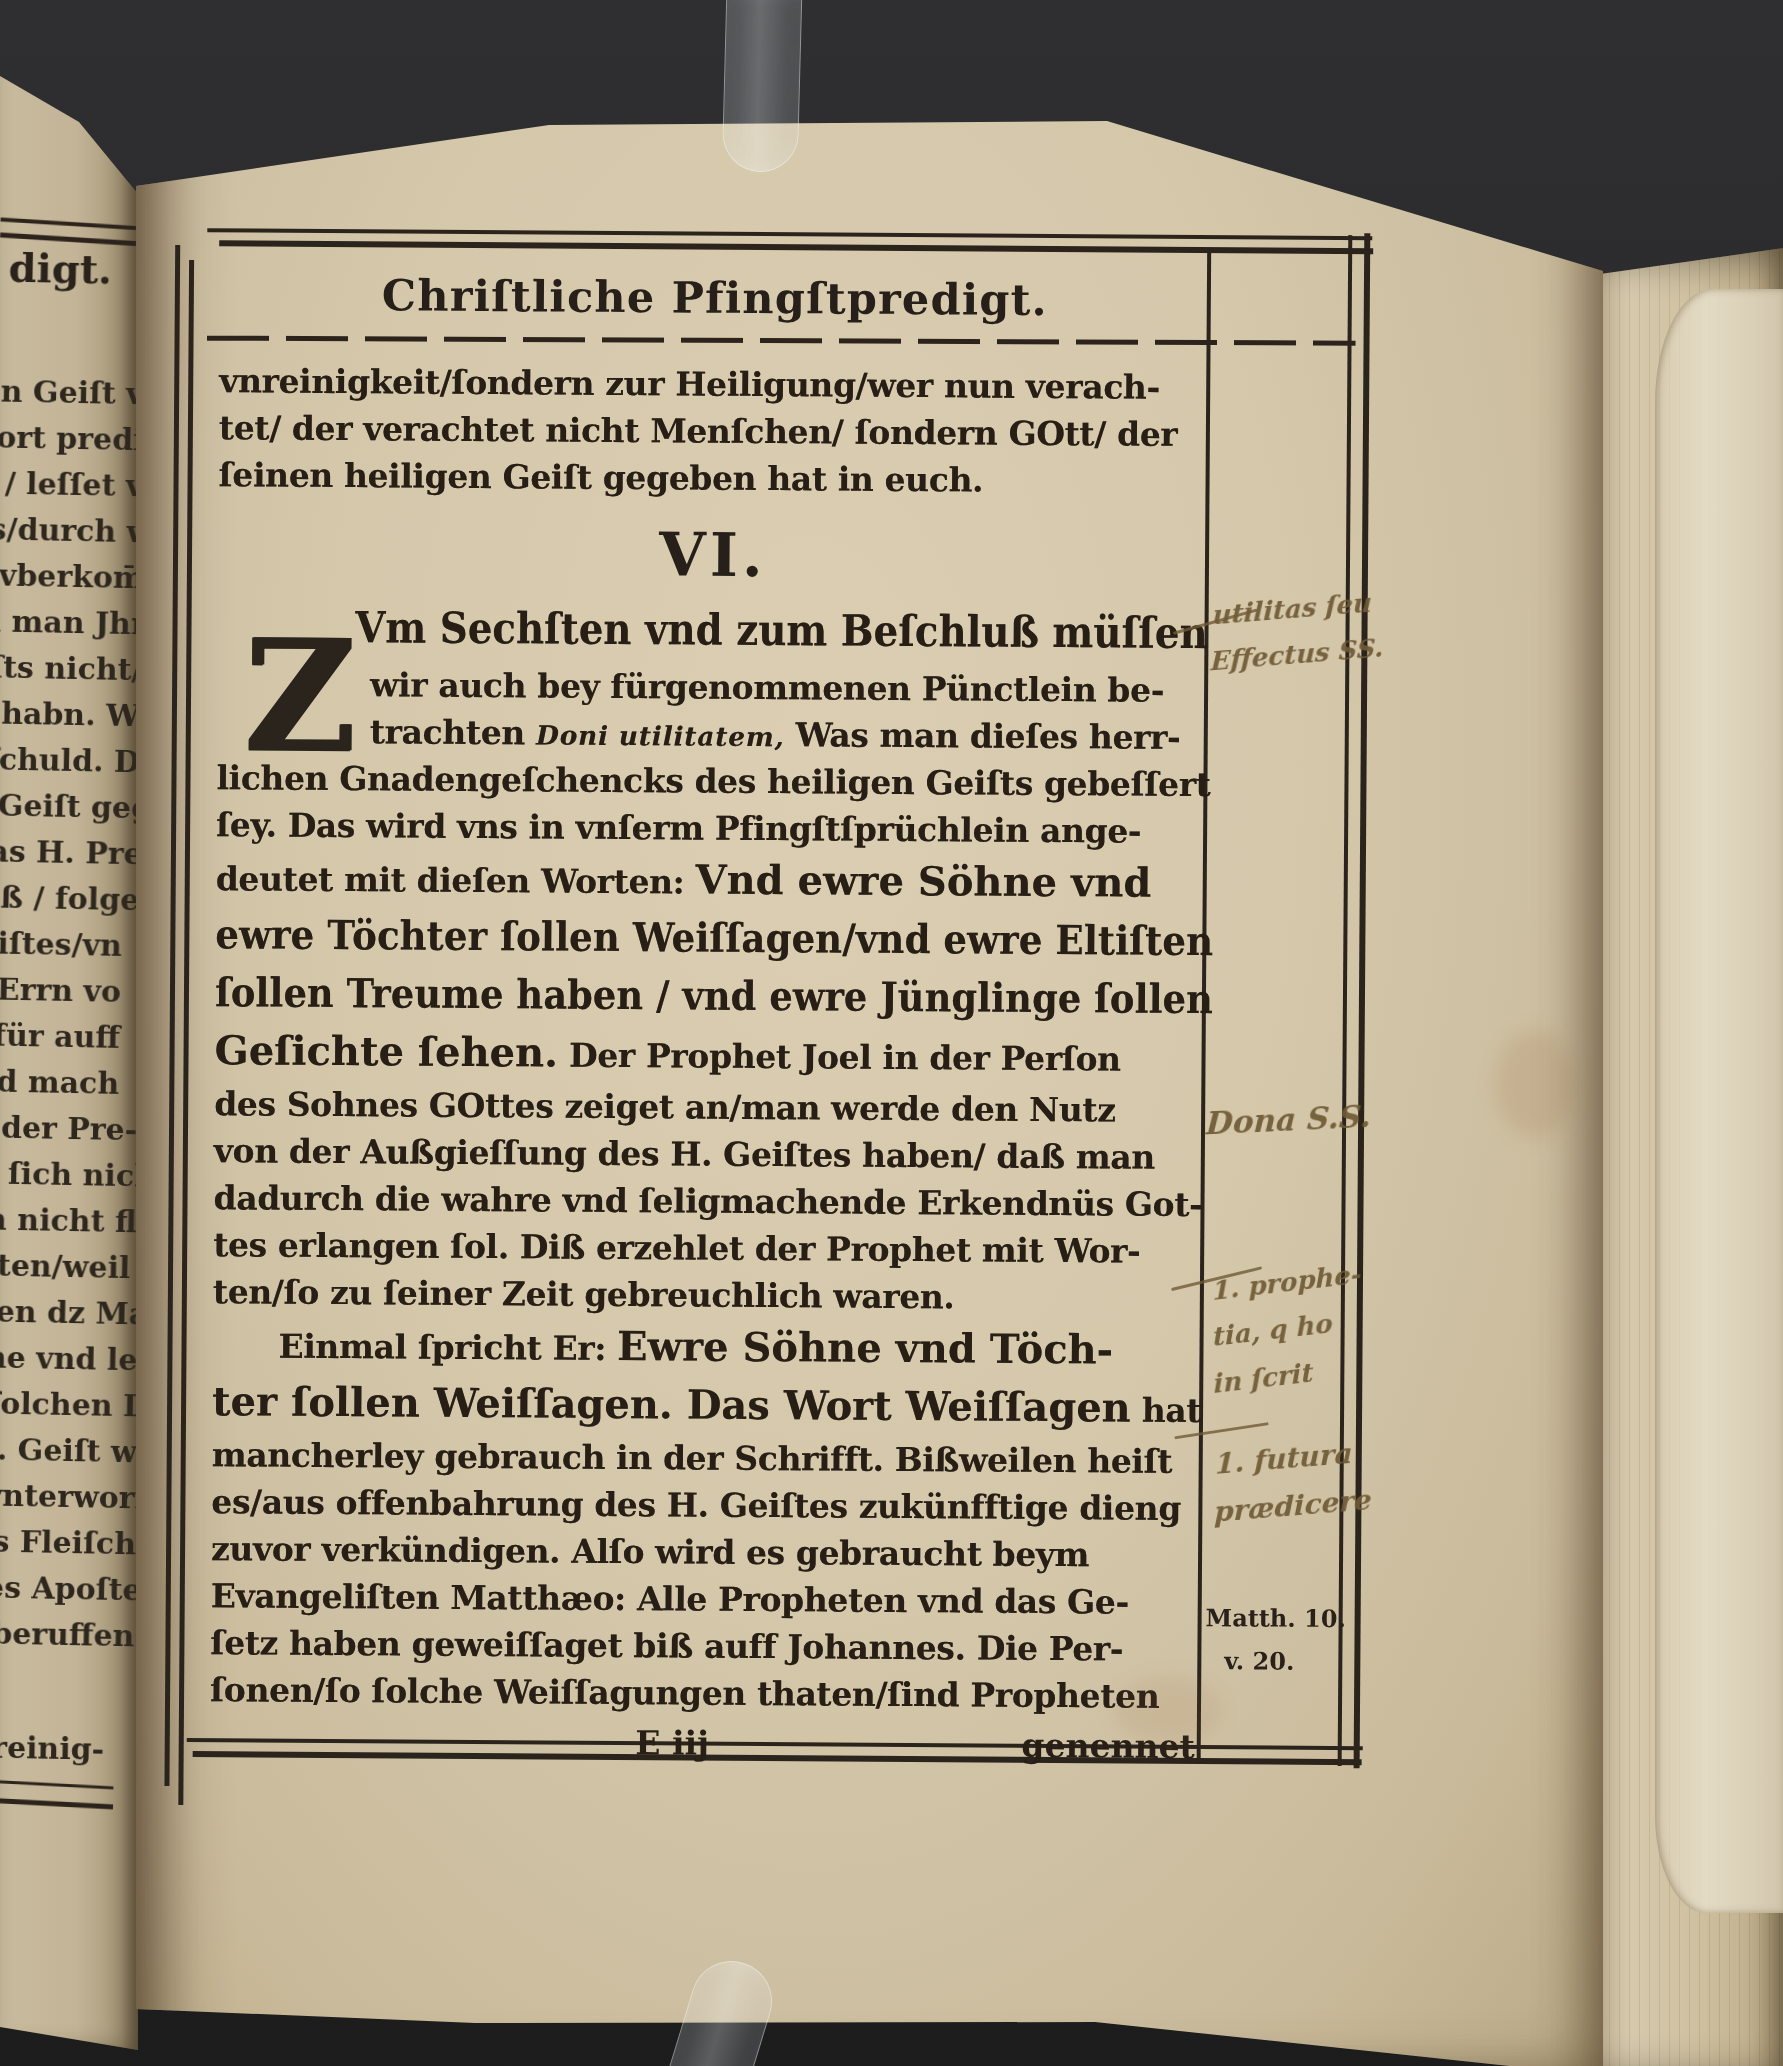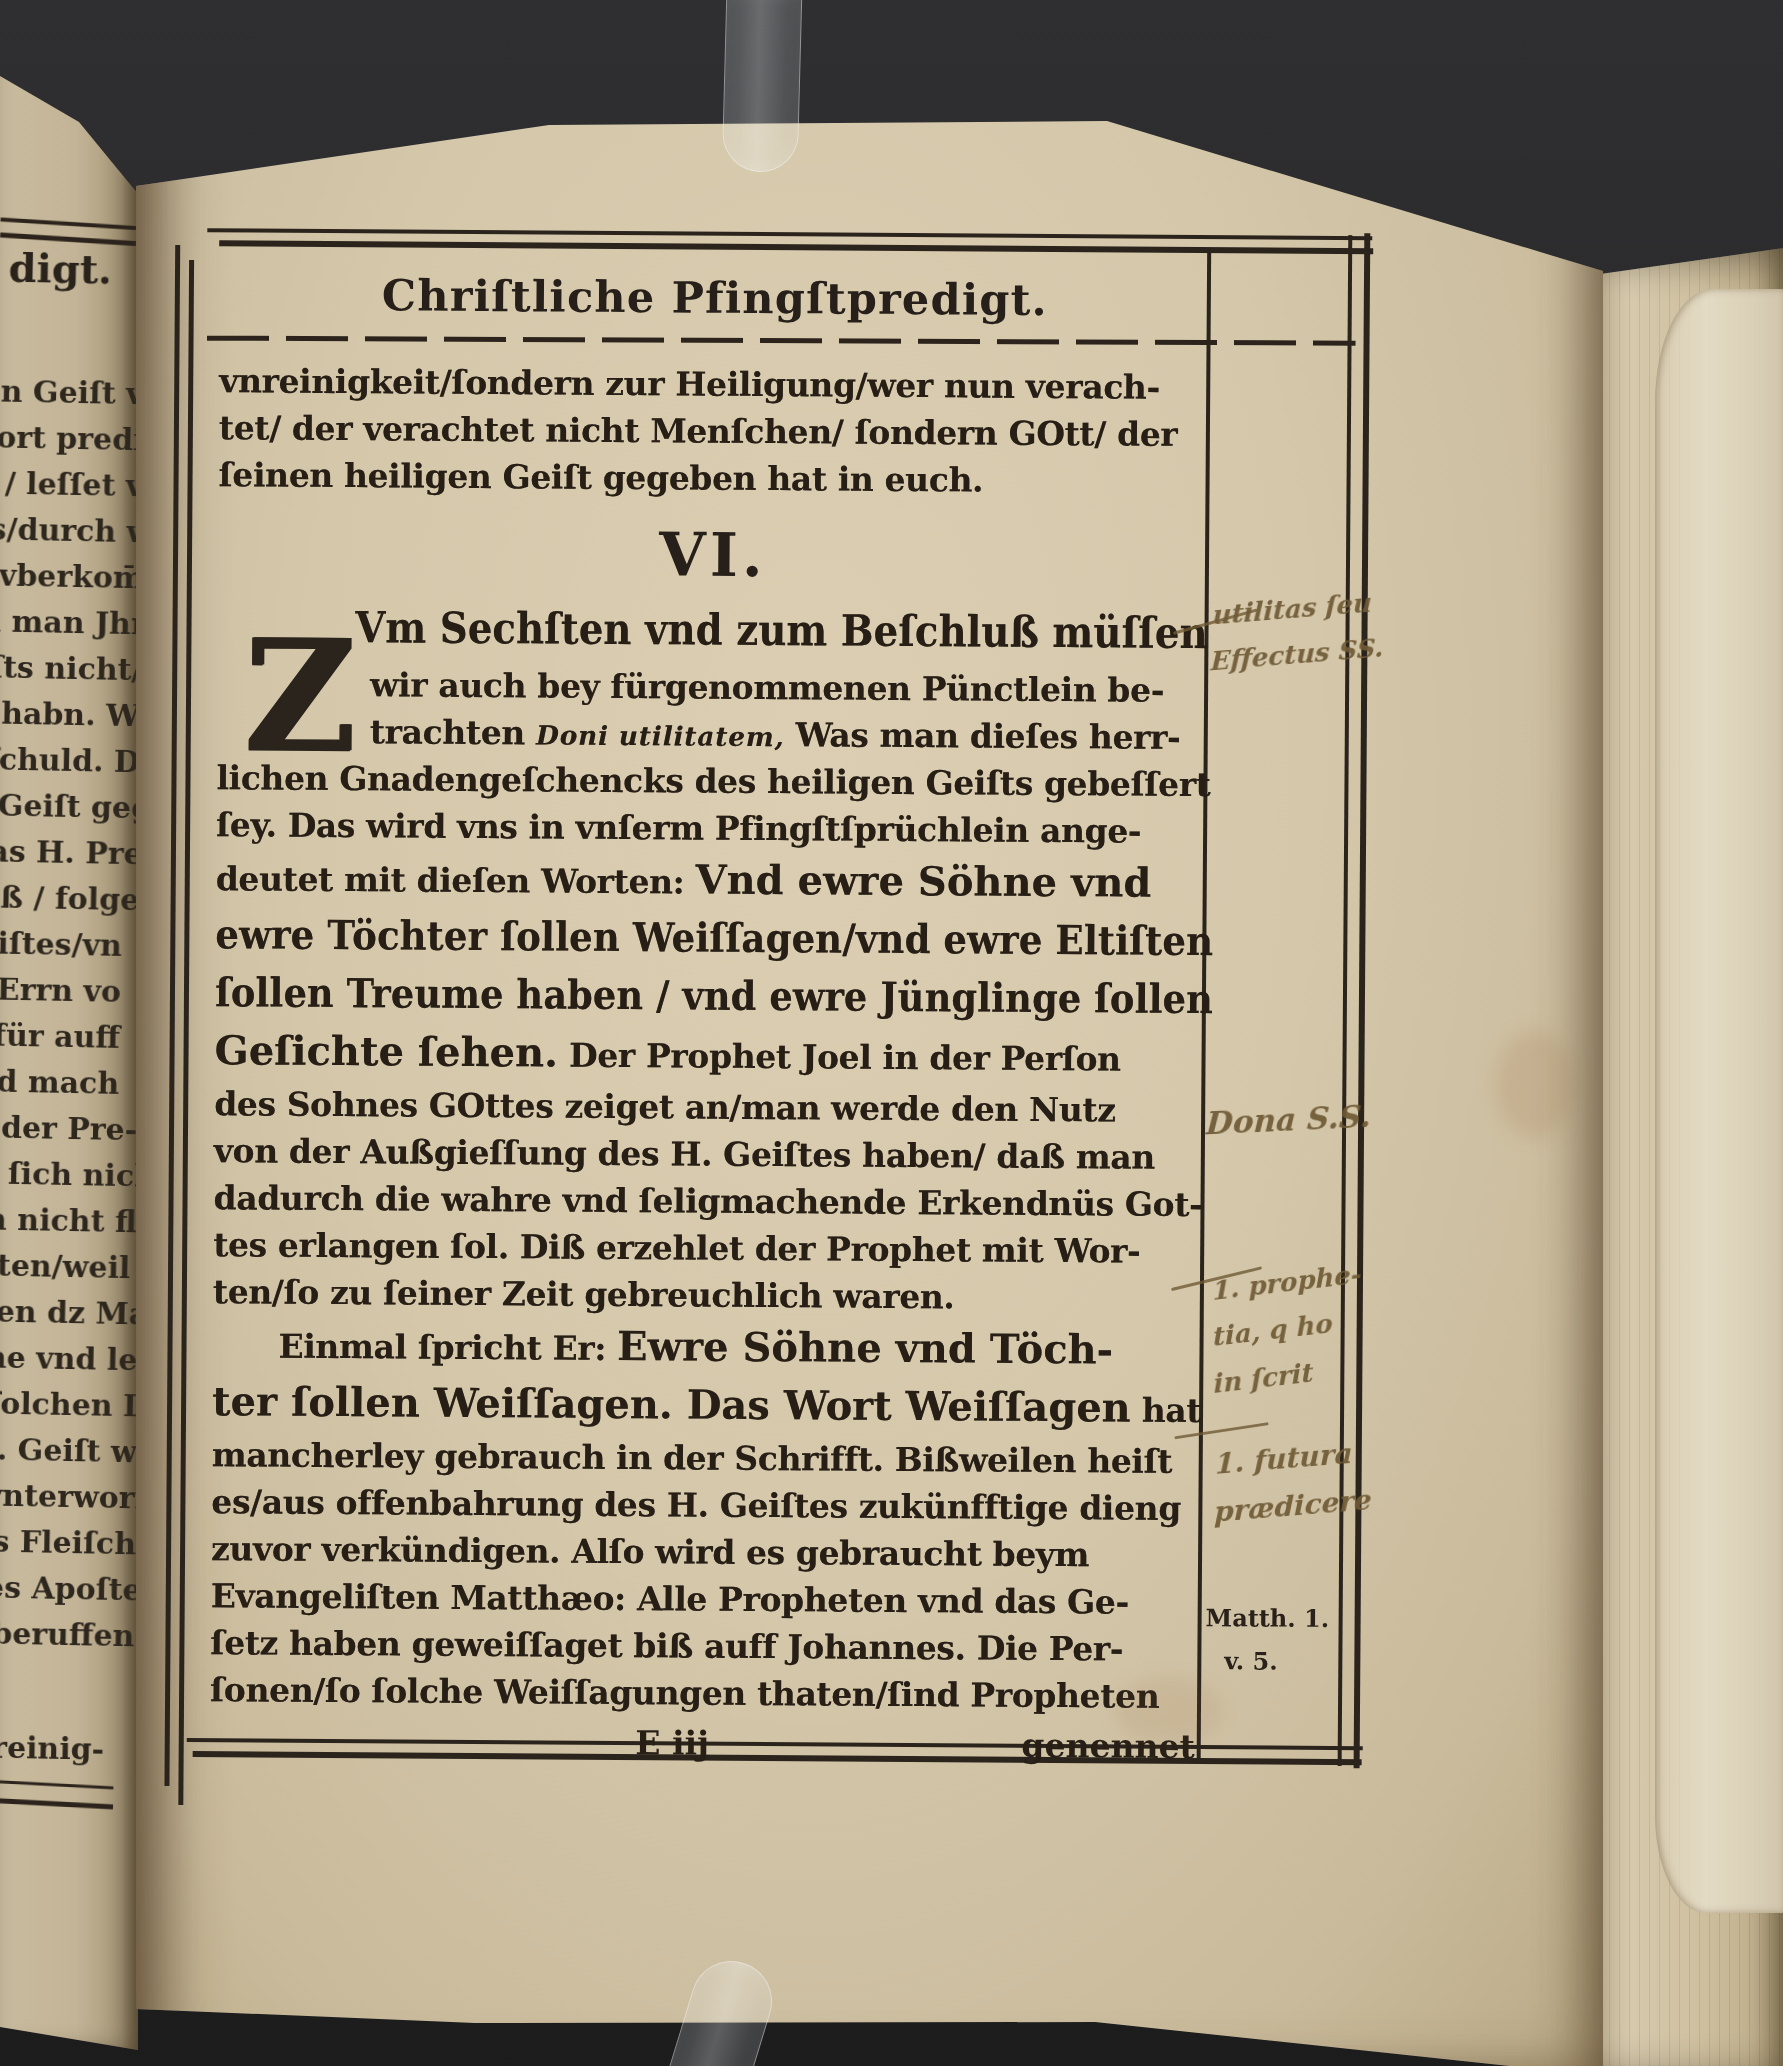--- a/index.html
+++ b/index.html
@@ -210,22 +210,22 @@
         <div>1. prophe-</div>
         <div>tia, q ho</div>
         <div>in ſcrit</div>
       </div>
       <div id="stroke-c" class="hw-stroke"></div>
       <div id="hw-futura" class="hw">
         <div>1. futura</div>
         <div>prædicere</div>
       </div>
       <div id="ref-matth">
-        <div>Matth. 1.</div>
-        <div class="ref2">v. 5.</div>
+        <div>Matth. 10.</div>
+        <div class="ref2">v. 20.</div>
       </div>
 
       <div id="stain1" class="stain"></div>
       <div id="stain2" class="stain"></div>
     </div>
   </div>
 
   <div id="strap-top" class="strap"></div>
   <div id="strap-bottom" class="strap"></div>
 

